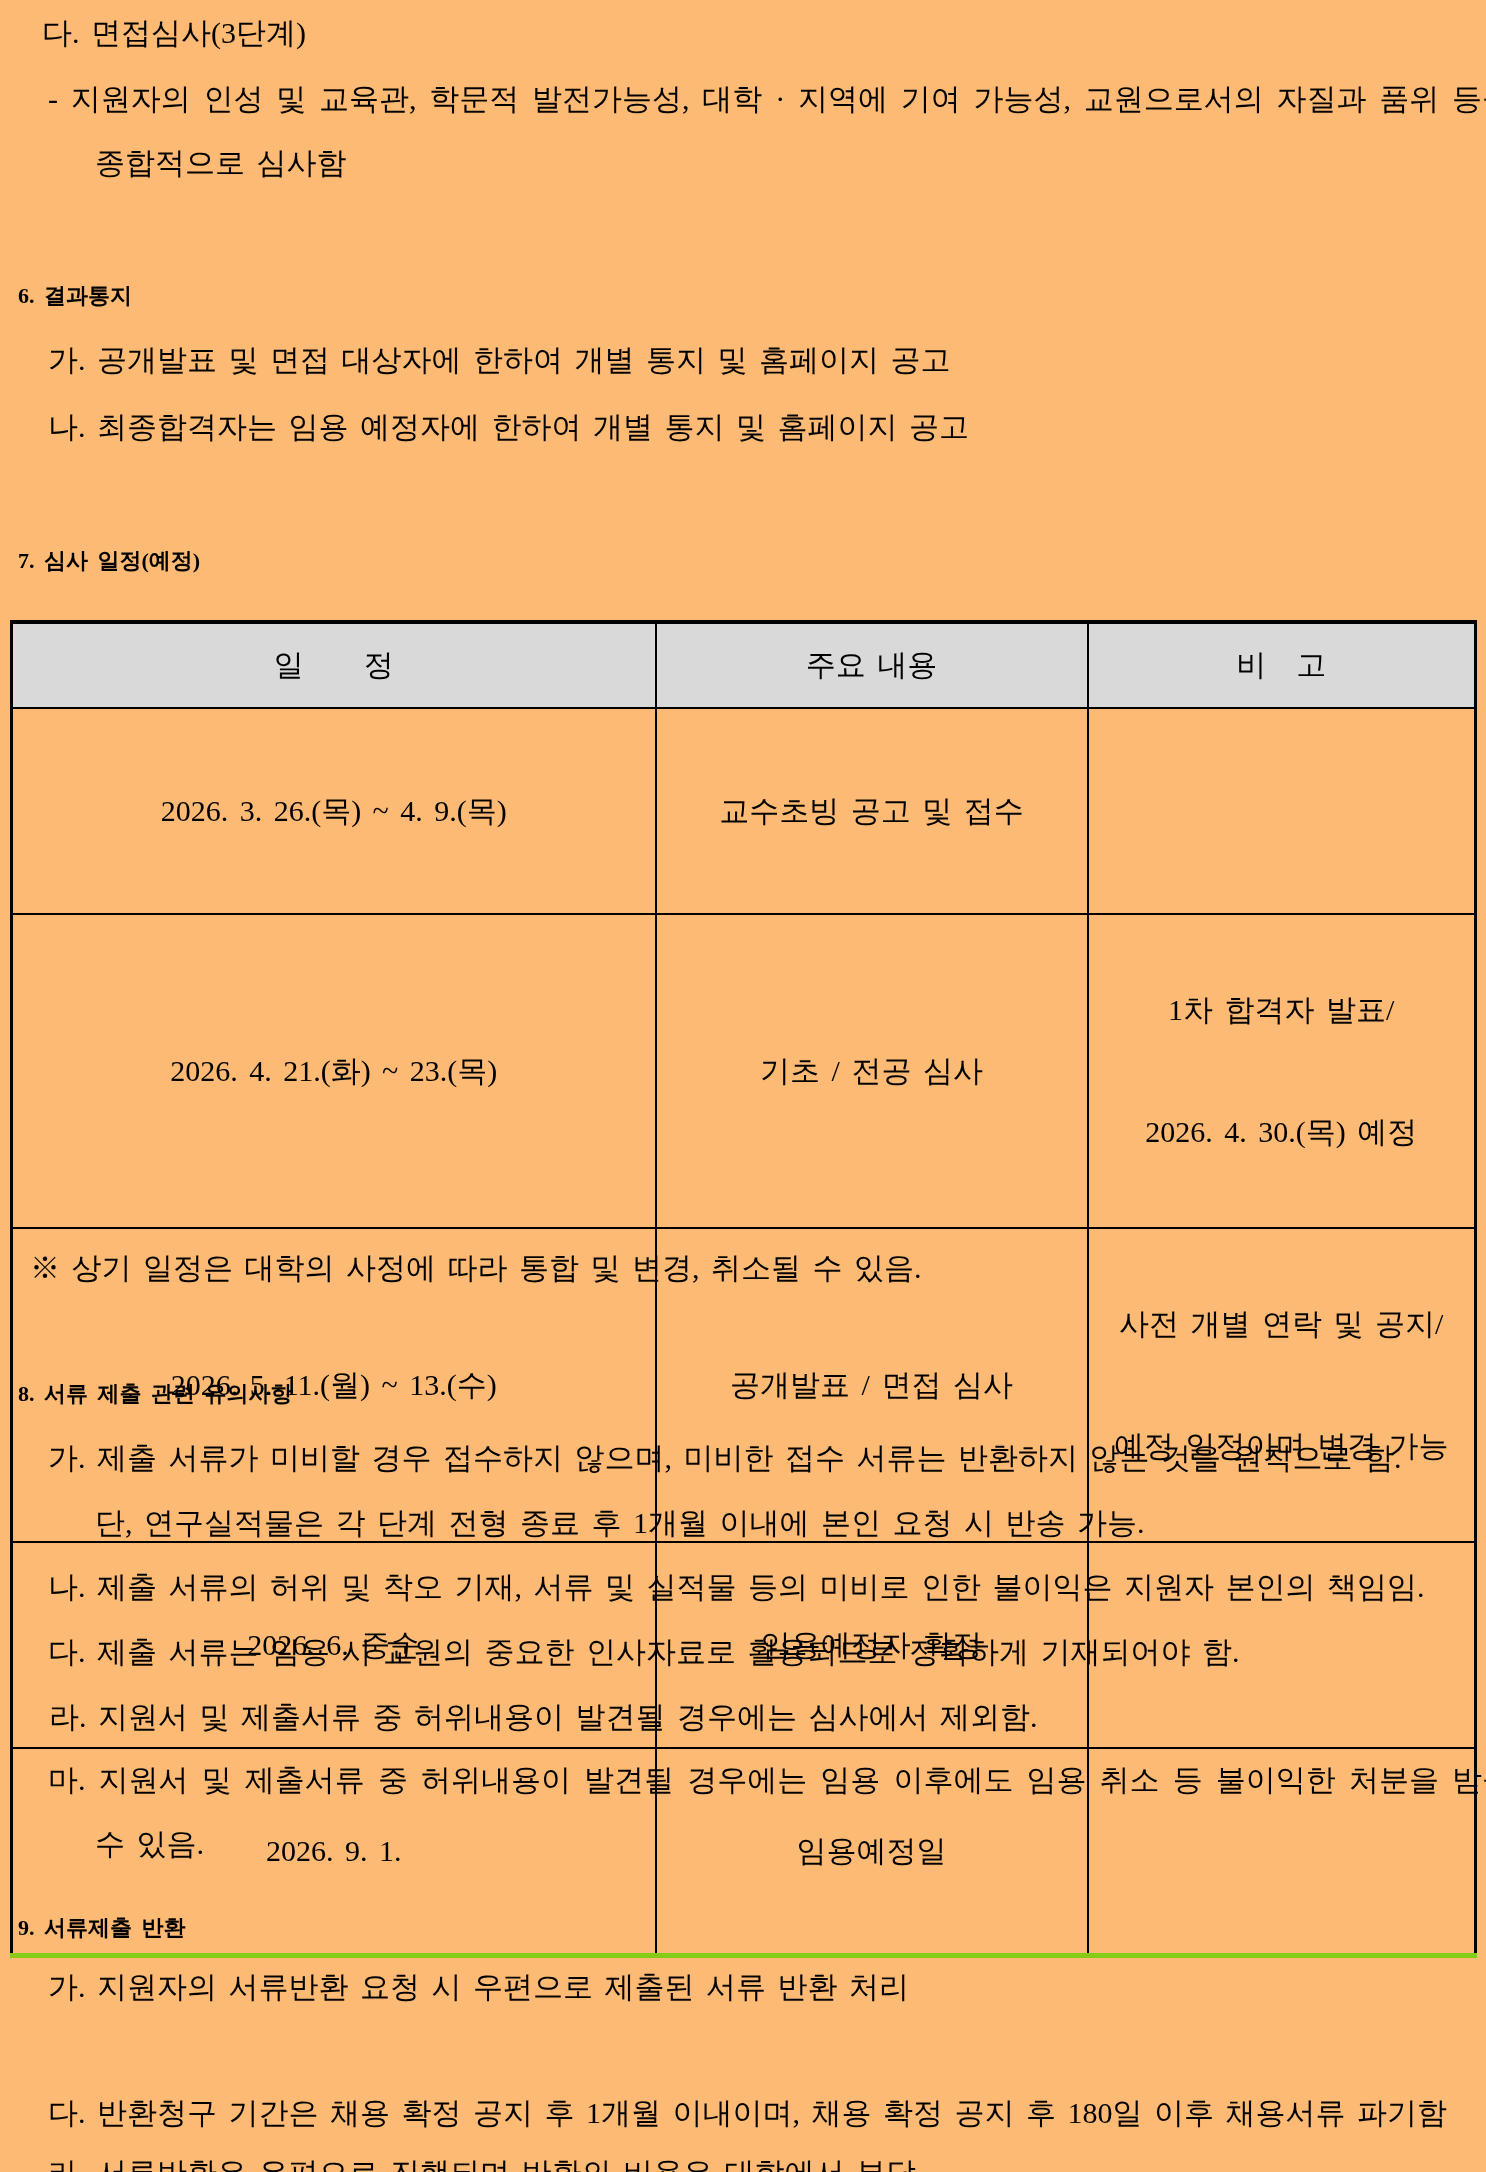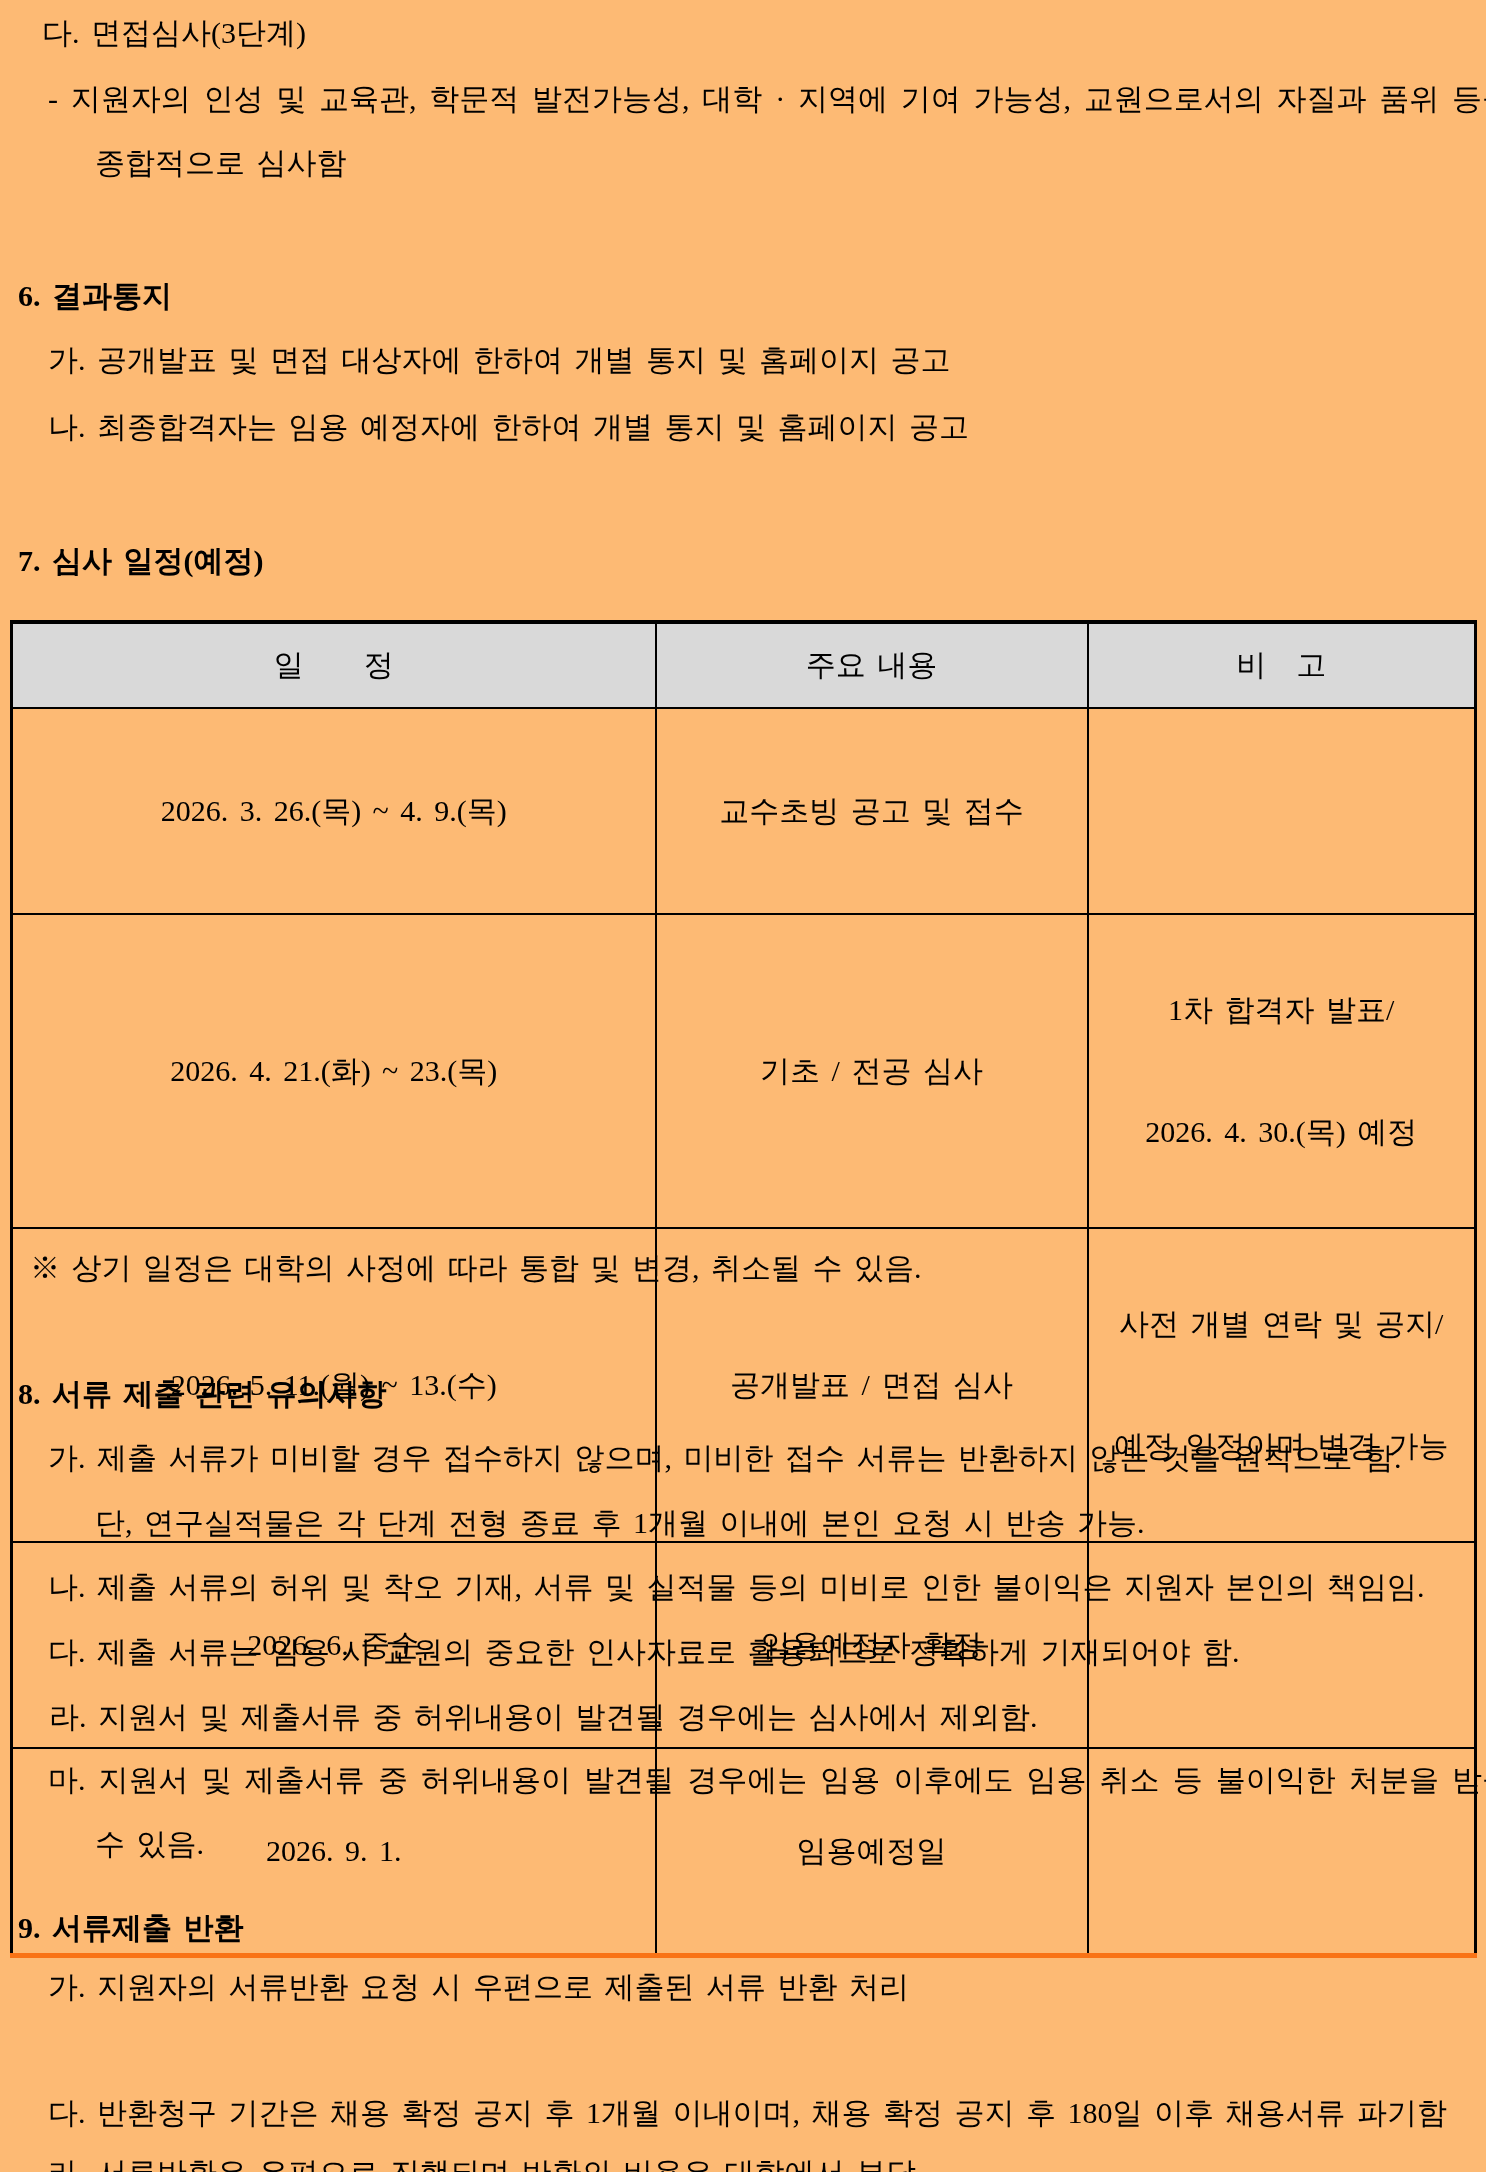--- a/index.html
+++ b/index.html
@@ -6,21 +6,21 @@
   body{
     width:1486px;height:2172px;
     color:#000000;
     font-family:"Liberation Serif","DejaVu Serif",serif;
     font-size:30px;
     word-spacing:4px;
   }
   .page{position:relative;width:1486px;height:2172px;overflow:hidden;background:#fdba74;}
 
   .line{position:absolute;line-height:40px;white-space:nowrap;}
-  .heading{position:absolute;line-height:42px;font-weight:bold;white-space:nowrap;font-size:30px;}
+  .heading{position:absolute;line-height:42px;font-weight:bold;white-space:nowrap;font-size:22px;}
   .para{
     position:absolute;
     line-height:64px;
     text-align:justify;
     padding-left:47px;
     text-indent:-47px;
   }
 
   
   .pos-intro-item{top:13px;left:42px;}
@@ -59,21 +59,21 @@
   table.sched thead th{
     background:#d9d9d9;
     font-weight:normal;
     border-top:4px solid #000;
     height:83px;
   }
   table.sched .r0 td{height:87px;}
   table.sched .r1 td{height:106px;}
   table.sched .r2 td{height:124px;}
   table.sched .r3 td{height:101px;}
-  table.sched .r4 td{height:95px;border-bottom:5px solid #f97316;text-align:center;}
+  table.sched .r4 td{height:95px;border-bottom:5px solid #84cc16;text-align:center;}
   td.c-note div{line-height:54px;}
 </style>
 </head>
 <body>
 
 <div class="page">
 
   <div class="line pos-intro-item">다. 면접심사(3단계)</div>
   <div class="para pos-intro-para">- 지원자의 인성 및 교육관, 학문적 발전가능성, 대학 · 지역에 기여 가능성, 교원으로서의 자질과 품위 등을 종합적으로 심사함</div>
 

